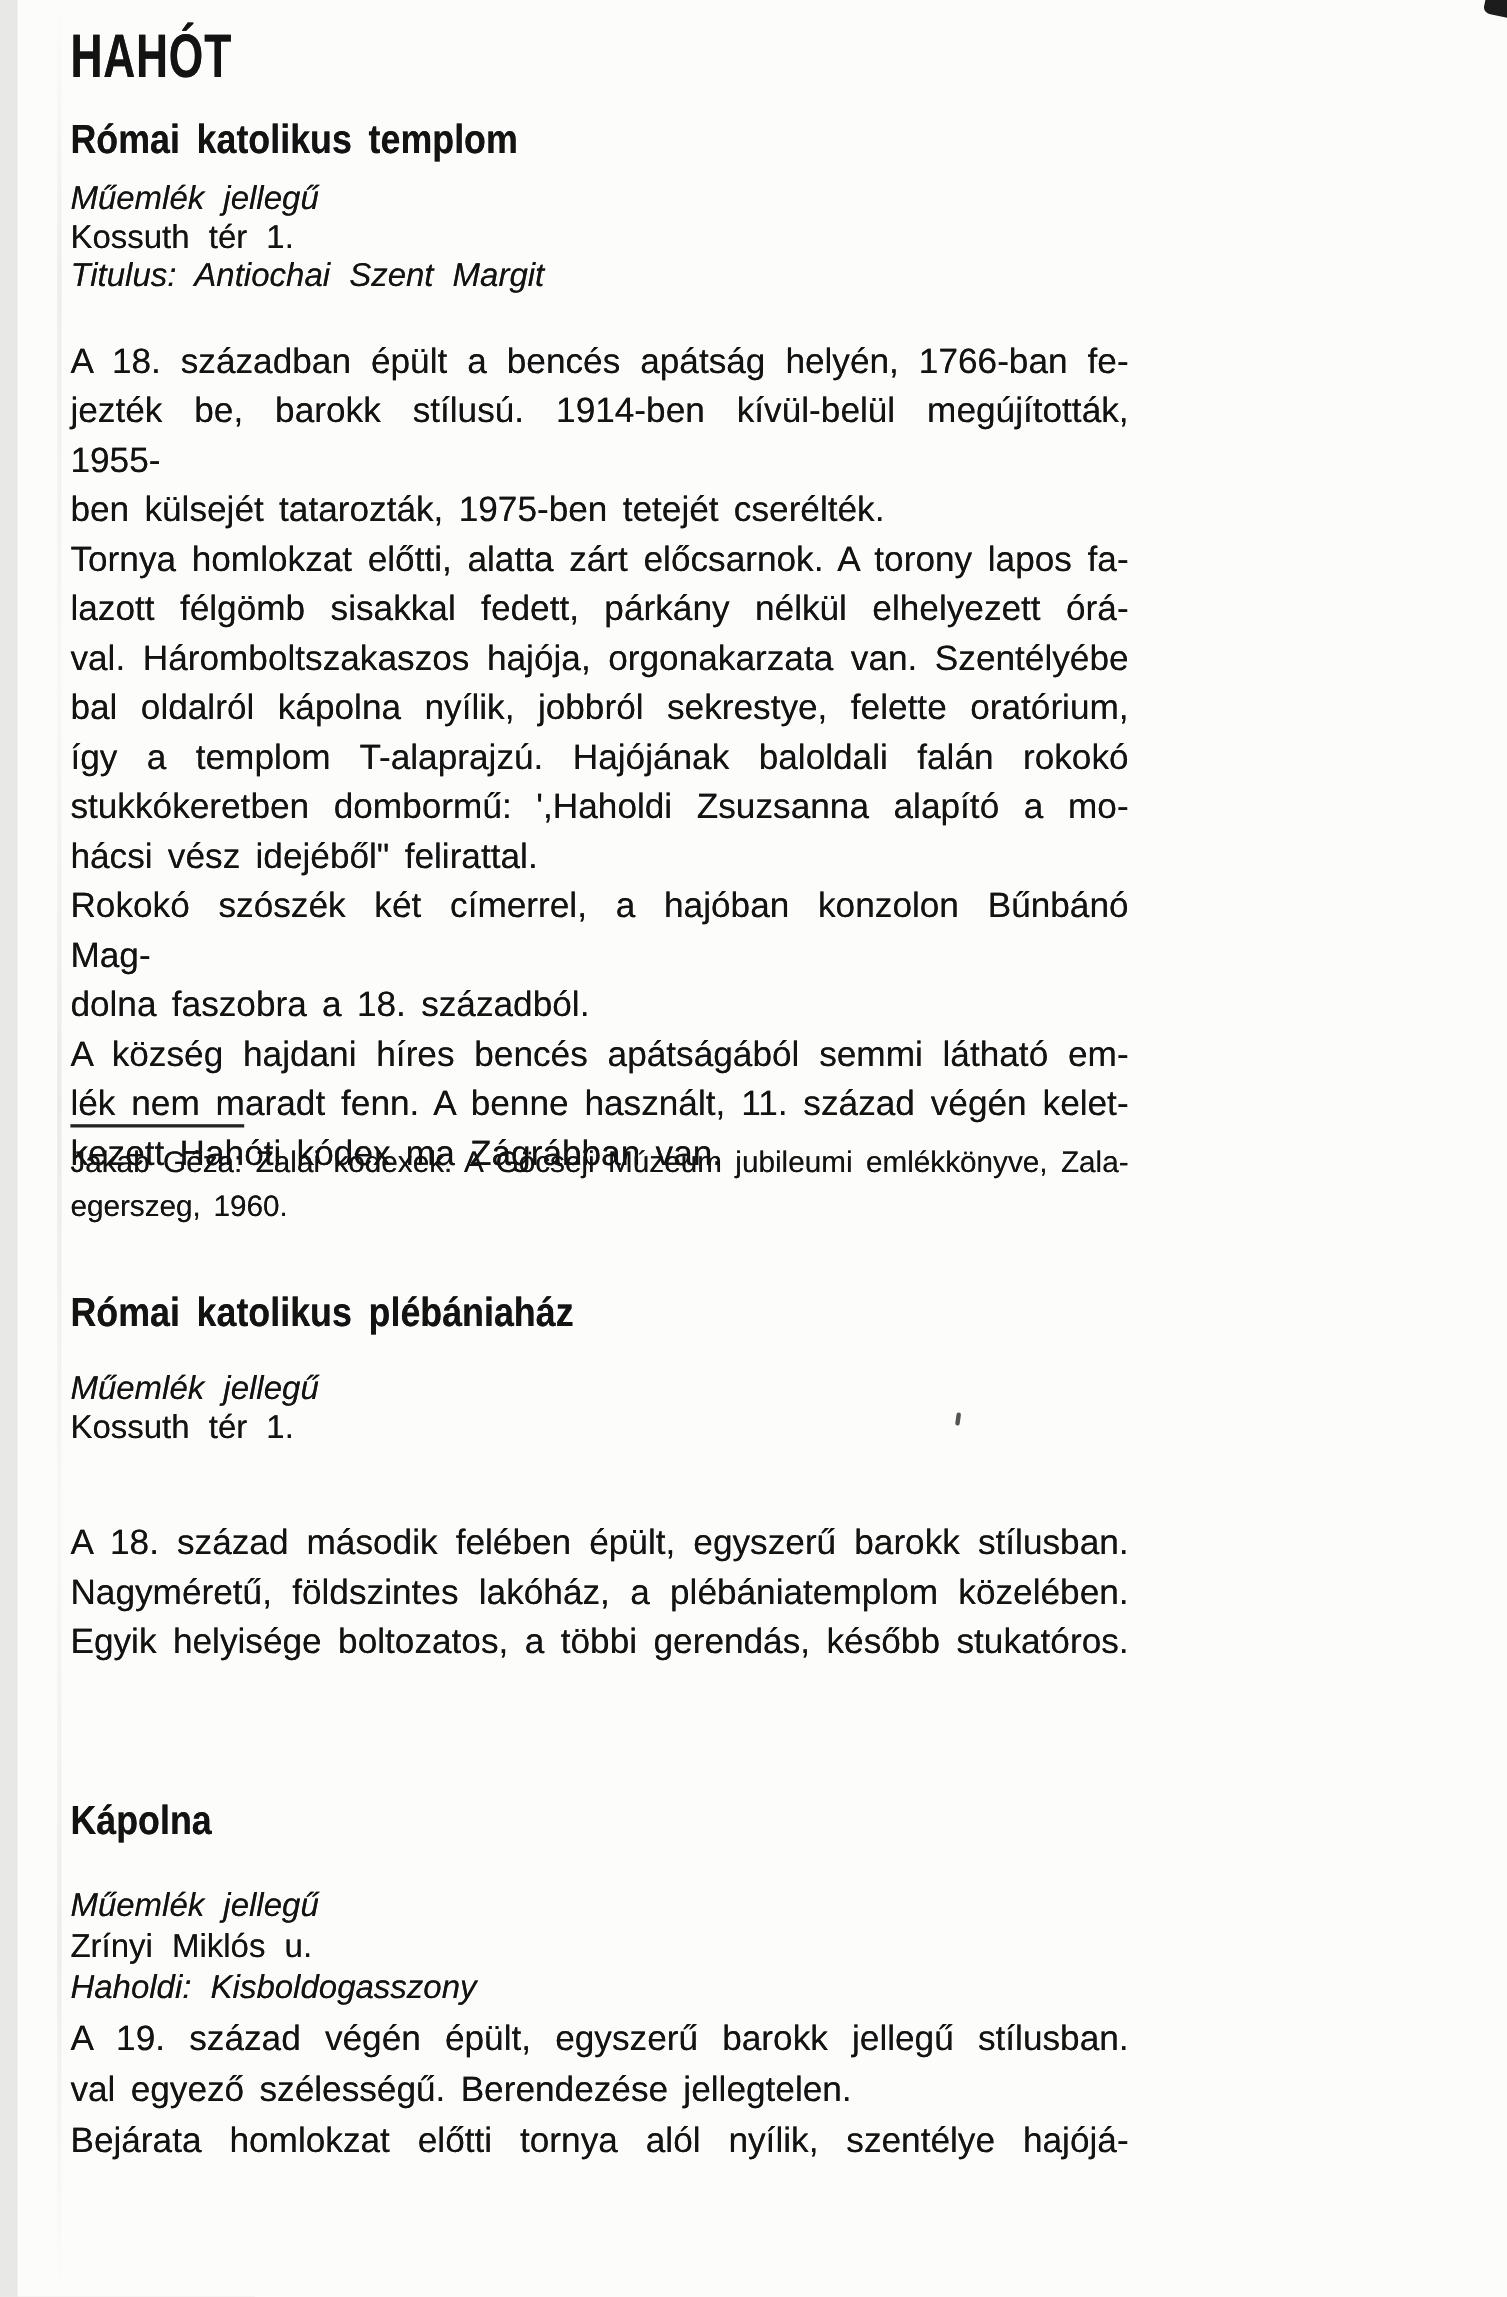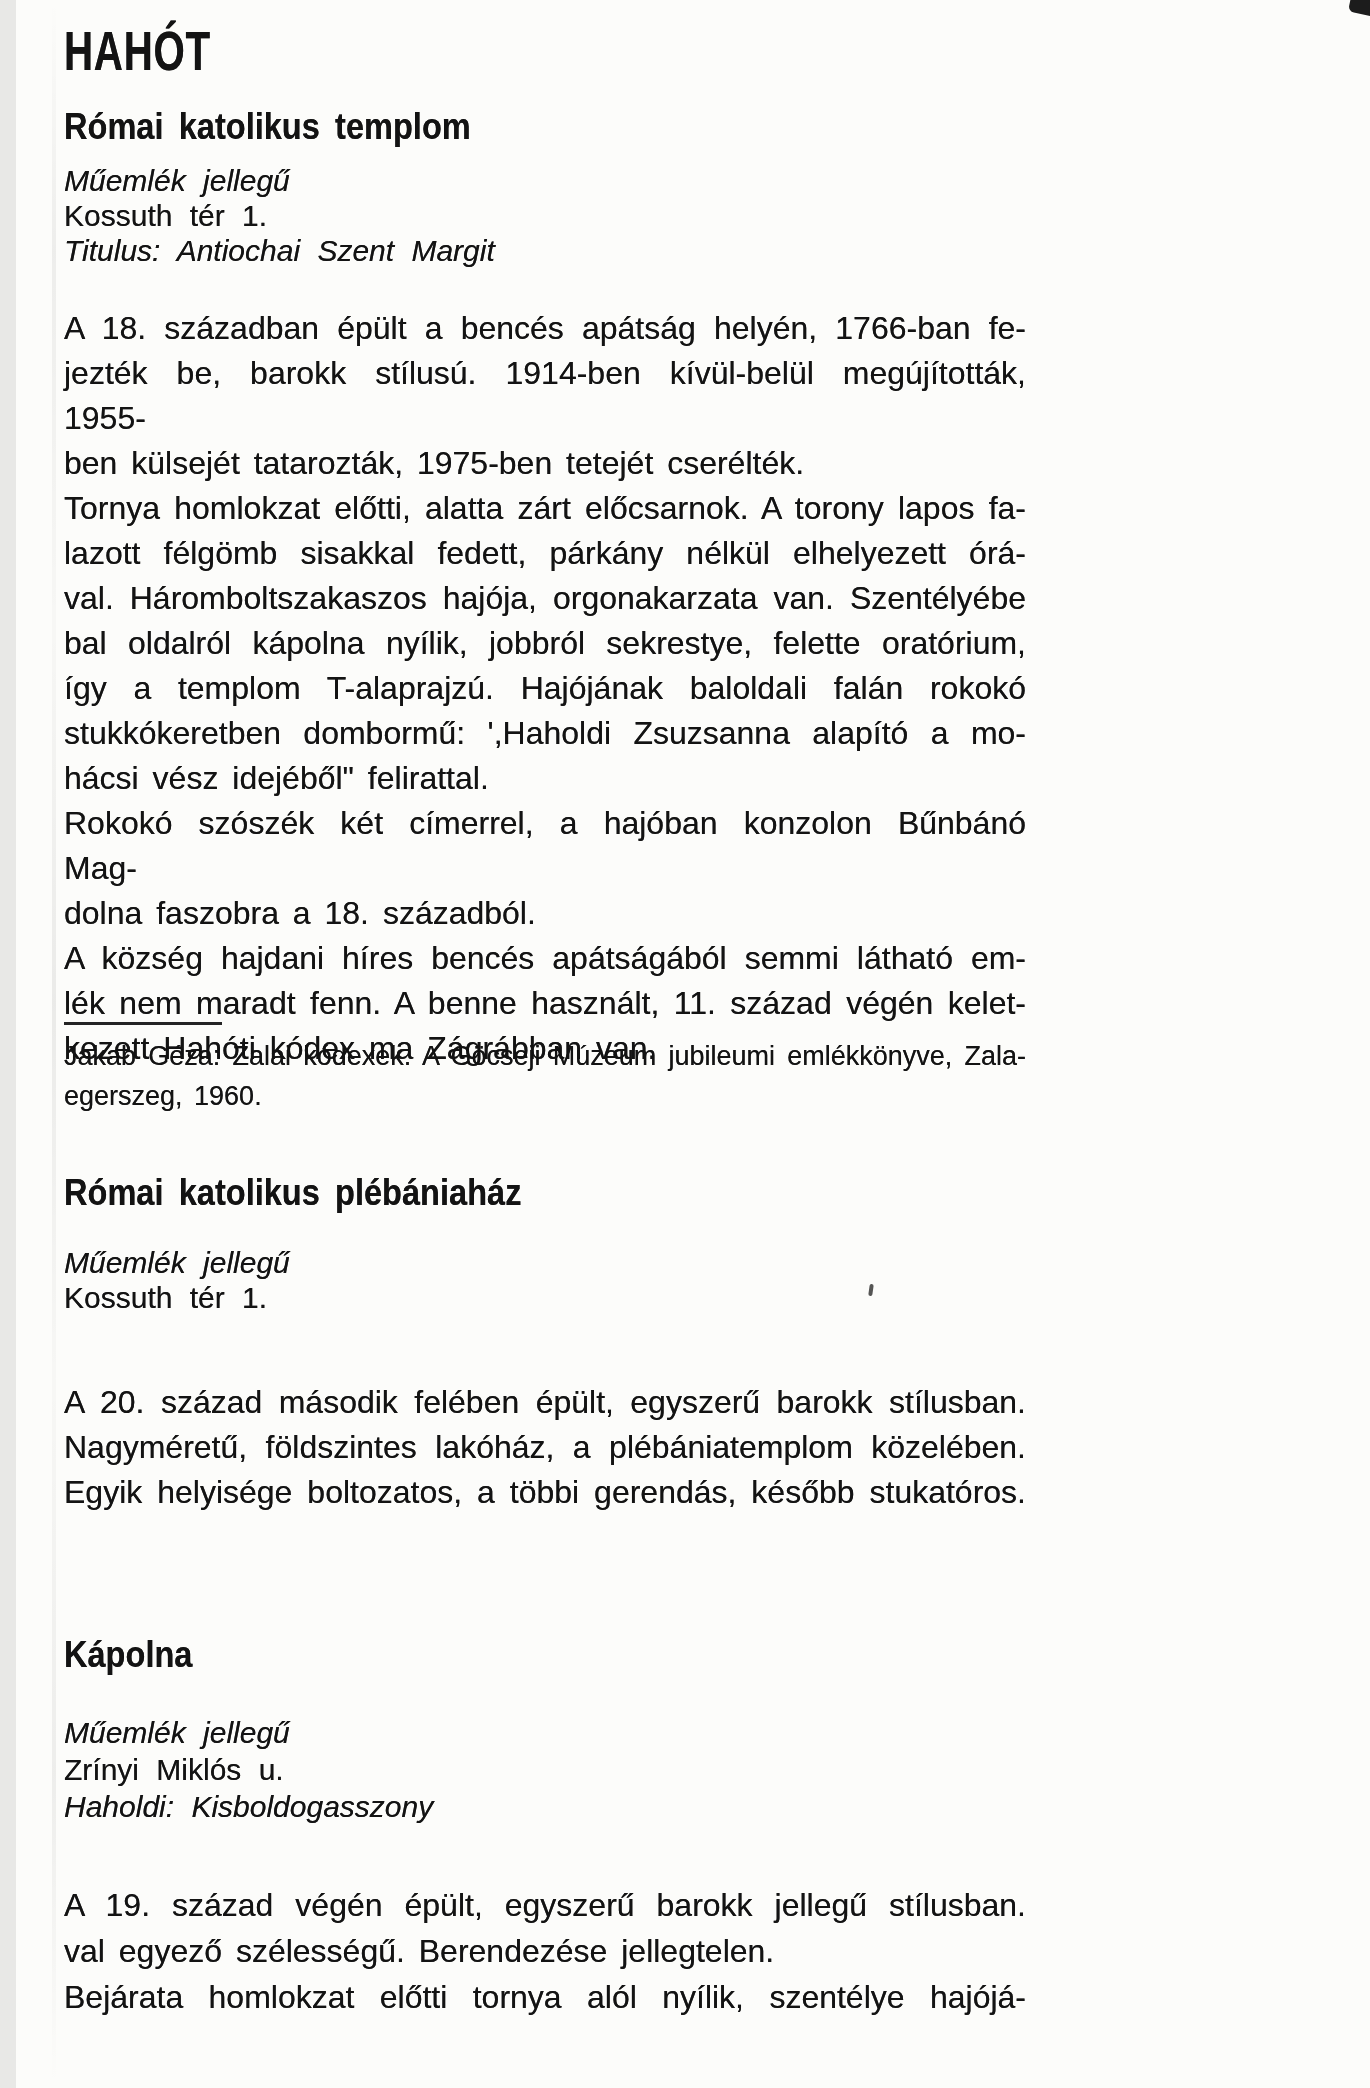--- a/index.html
+++ b/index.html
@@ -54,21 +54,21 @@
     position:absolute;left:48px;width:962px;
     font-size:32px;word-spacing:5px;
   }
   .body-block .tline{
     text-align:justify;text-align-last:justify;
     white-space:normal;
   }
   .body-block .tline.flush{text-align-last:left;}
   #body-1{top:306px;line-height:45px;}
   #body-2{top:1380px;line-height:45px;}
-  #body-3{top:1882px;line-height:46px;}
+  #body-3{top:1830px;line-height:46px;}
 
   .rule{
     position:absolute;left:48px;top:1022px;width:158px;height:0;
     border-top:3px solid #242424;
   }
   .bibliography{
     position:absolute;left:48px;top:1036px;width:962px;
     font-size:27px;line-height:40px;word-spacing:4px;
   }
   .bibliography .tline{text-align:justify;text-align-last:justify;}
@@ -113,21 +113,21 @@
       <div class="tline">Jakab Géza: Zalai kódexek. A Göcseji Múzeum jubileumi emlékkönyve, Zala-</div>
       <div class="tline flush">egerszeg, 1960.</div>
     </div>
 
   <h2 class="heading ink" id="heading-2">Római katolikus plébániaház</h2>
   <div class="meta ink" id="meta-2">
       <div class="tline italic">Műemlék jellegű</div>
       <div class="tline">Kossuth tér 1.</div>
     </div>
   <div class="body-block ink" id="body-2">
-      <div class="tline">A 20. század második felében épült, egyszerű barokk stílusban.</div>
+      <div class="tline">A 18. század második felében épült, egyszerű barokk stílusban.</div>
       <div class="tline">Nagyméretű, földszintes lakóház, a plébániatemplom közelében.</div>
       <div class="tline">Egyik helyisége boltozatos, a többi gerendás, később stukatóros.</div>
     </div>
 
   <h2 class="heading ink" id="heading-3">Kápolna</h2>
   <div class="meta ink" id="meta-3">
       <div class="tline italic">Műemlék jellegű</div>
       <div class="tline">Zrínyi Miklós u.</div>
       <div class="tline italic">Haholdi: Kisboldogasszony</div>
     </div>

